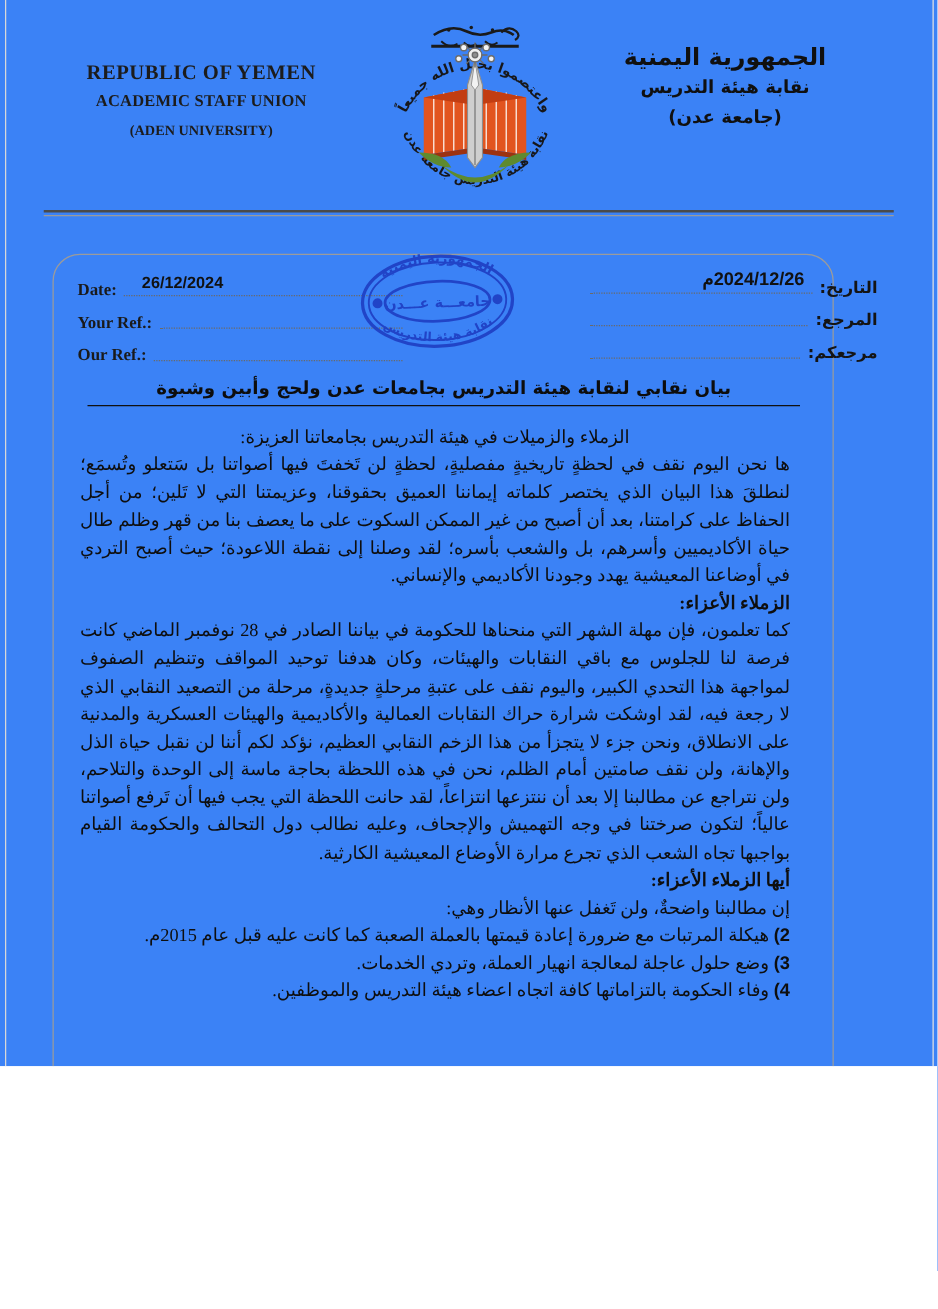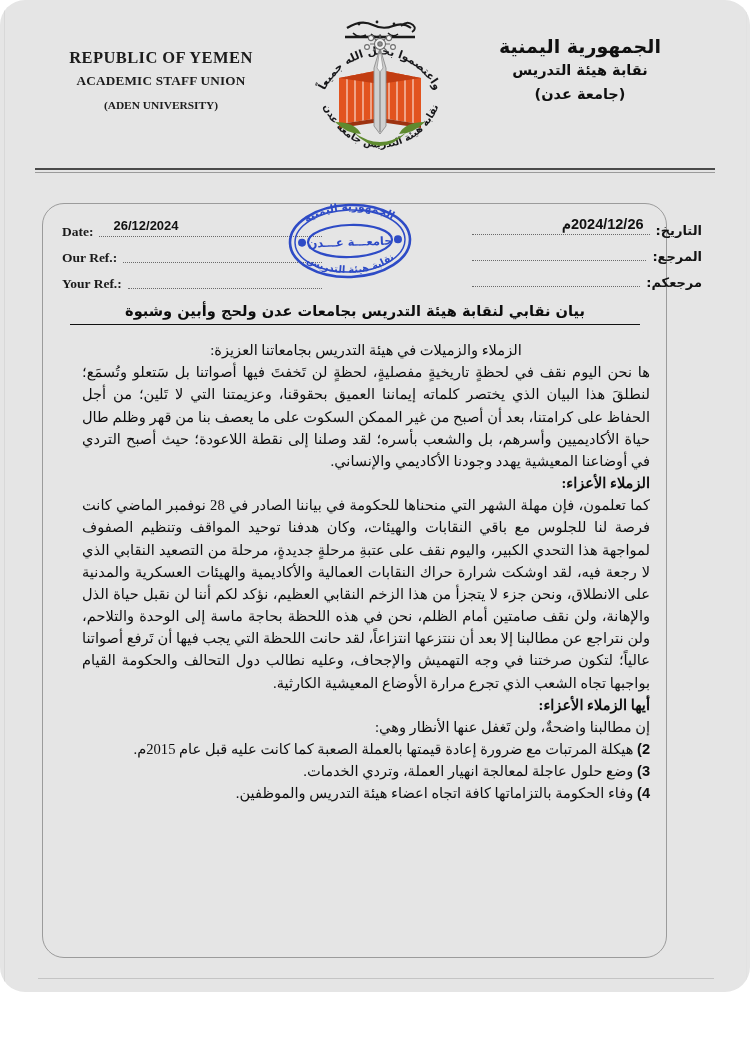--- a/index.html
+++ b/index.html
@@ -4,26 +4,25 @@
 <title>Document</title>
 <style>
   html, body {
     margin: 0;
     padding: 0;
     background: #ffffff;
   }
   .page {
     position: relative;
     width: 750px;
-    height: 992px;
-    background: #e5e5e5;
+    height: 853px;
+    background: #3b82f6;
     overflow: hidden;
     font-family: "Liberation Serif", serif;
     color: #111111;
-    border-radius: 25px;
   }
 
   
   .page-edge-left  { position:absolute; left:4px;  top:0; width:1px; height:1047px; background:#d8d8d8; }
   .page-edge-right { position:absolute; right:3px; top:0; width:1px; height:1047px; background:#e2e2e2; }
 
   
   .letterhead {
     position: absolute;
     left: 0; top: 0;
@@ -194,21 +193,21 @@
     font-size: 14.6px;
     font-weight: bold;
     color: #0d0d0d;
     border-bottom: 1.6px solid #111;
     padding-bottom: 2px;
     line-height: 1.5;
   }
 
   .body {
     position: absolute;
-    left: 82px; top: 339px;
+    left: 64px; top: 339px;
     width: 568px;
     direction: rtl;
     text-align: justify;
     font-family: "Liberation Serif", serif;
     font-size: 14.6px;
     line-height: 1.52;
     color: #0e0e0e;
   }
   .body p { margin: 0 0 0 0; }
   .body .lead    { text-align: center; }
@@ -352,27 +351,27 @@
   <div class="frame"></div>
 
   <div class="refblock-en">
     <div class="ref-row-en">
       <span class="ref-label-en">Date:</span>
       <span class="ref-dots">
         <span class="ref-value-en">26/12/2024</span>
       </span>
     </div>
     <div class="ref-row-en">
-      <span class="ref-label-en">Our Ref.:</span>
+      <span class="ref-label-en">Your Ref.:</span>
       <span class="ref-dots">
         <span class="ref-value-en"></span>
       </span>
     </div>
     <div class="ref-row-en">
-      <span class="ref-label-en">Your Ref.:</span>
+      <span class="ref-label-en">Our Ref.:</span>
       <span class="ref-dots">
         <span class="ref-value-en"></span>
       </span>
     </div>
   </div>
 
   <div class="refblock-ar">
     <div class="ref-row-ar">
       <span class="ref-label-ar">التاريخ:</span>
       <span class="ref-dots-ar">

